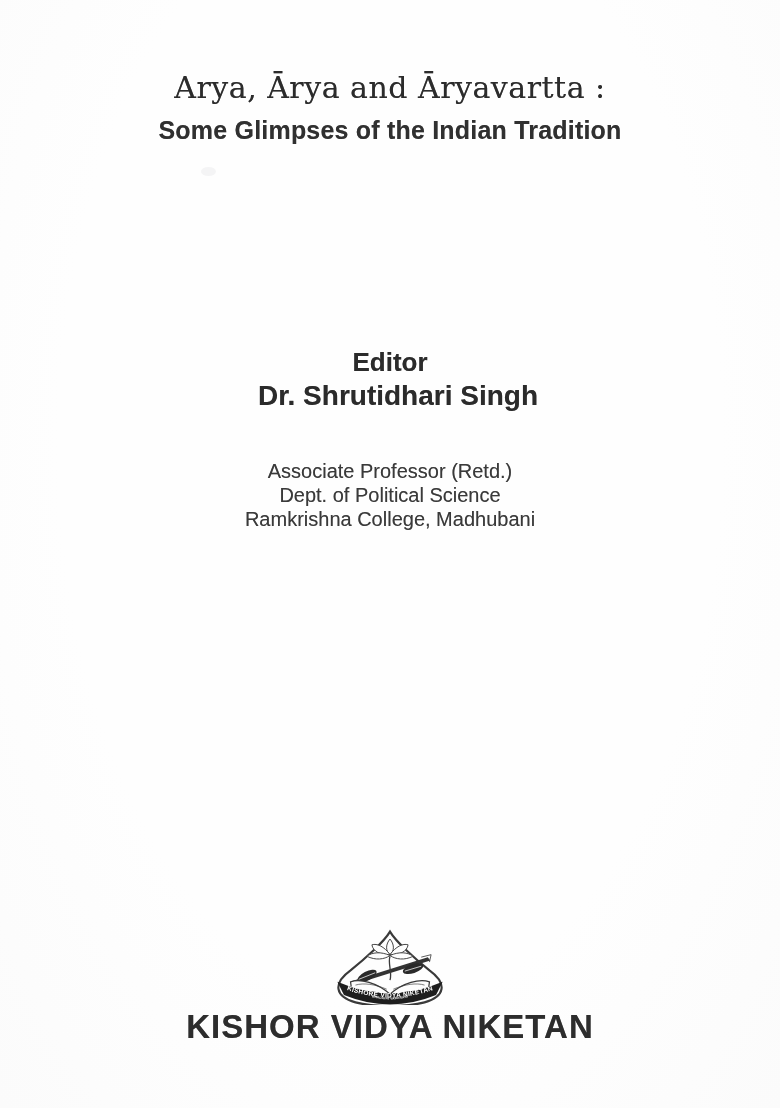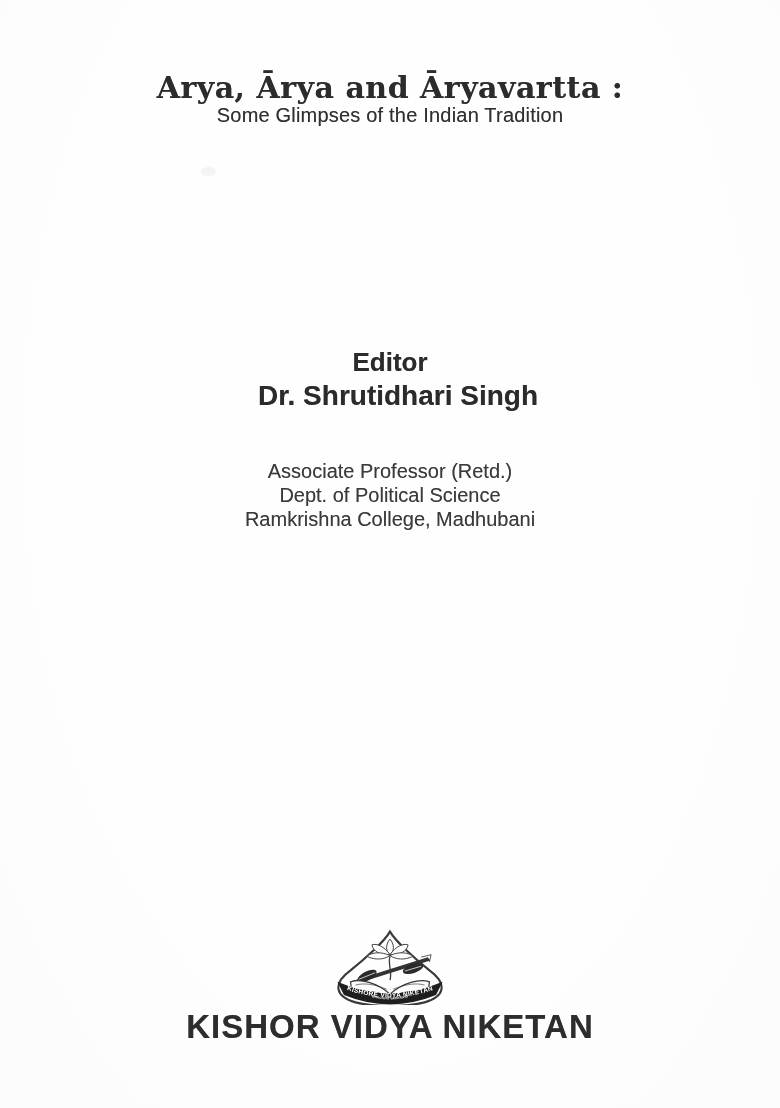--- a/index.html
+++ b/index.html
@@ -20,30 +20,30 @@
   .centered {
     position: absolute;
     left: 0;
     width: 100%;
     text-align: center;
     white-space: nowrap;
   }
   .book-title {
     top: 70px;
     font-family: "DejaVu Serif", "Liberation Serif", serif;
-    font-weight: bold;
+    font-weight: normal;
     font-size: 30px;
     letter-spacing: 0.5px;
     color: #2c2c2c;
     text-shadow: 0 0 0.5px rgba(44,44,44,0.55);
   }
   .book-subtitle {
-    top: 104px;
-    font-weight: normal;
-    font-size: 20px;
+    top: 116px;
+    font-weight: bold;
+    font-size: 25px;
     letter-spacing: 0.2px;
     color: #303030;
     text-shadow: 0 0 0.4px rgba(48,48,48,0.5);
   }
   .editor-label {
     top: 347px;
     font-weight: bold;
     font-size: 26px;
     color: #2b2b2b;
     text-shadow: 0 0 0.4px rgba(43,43,43,0.5);

